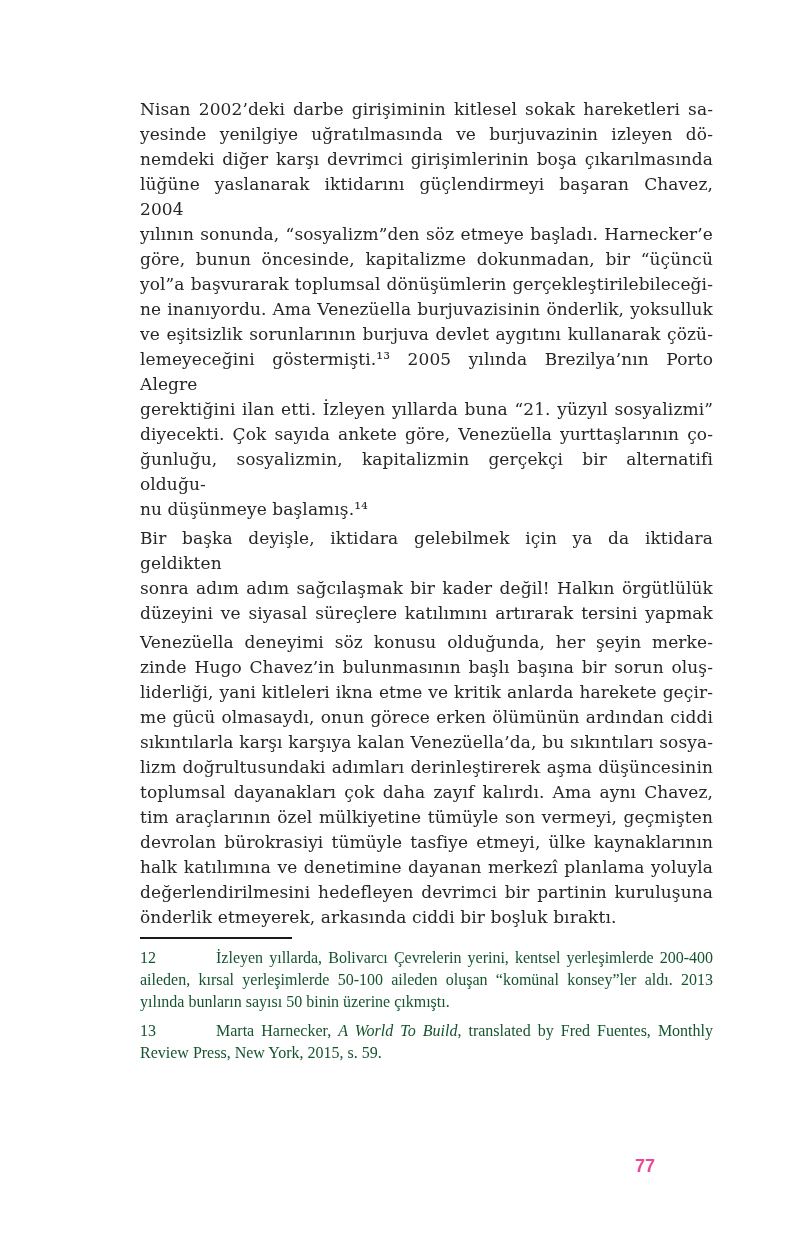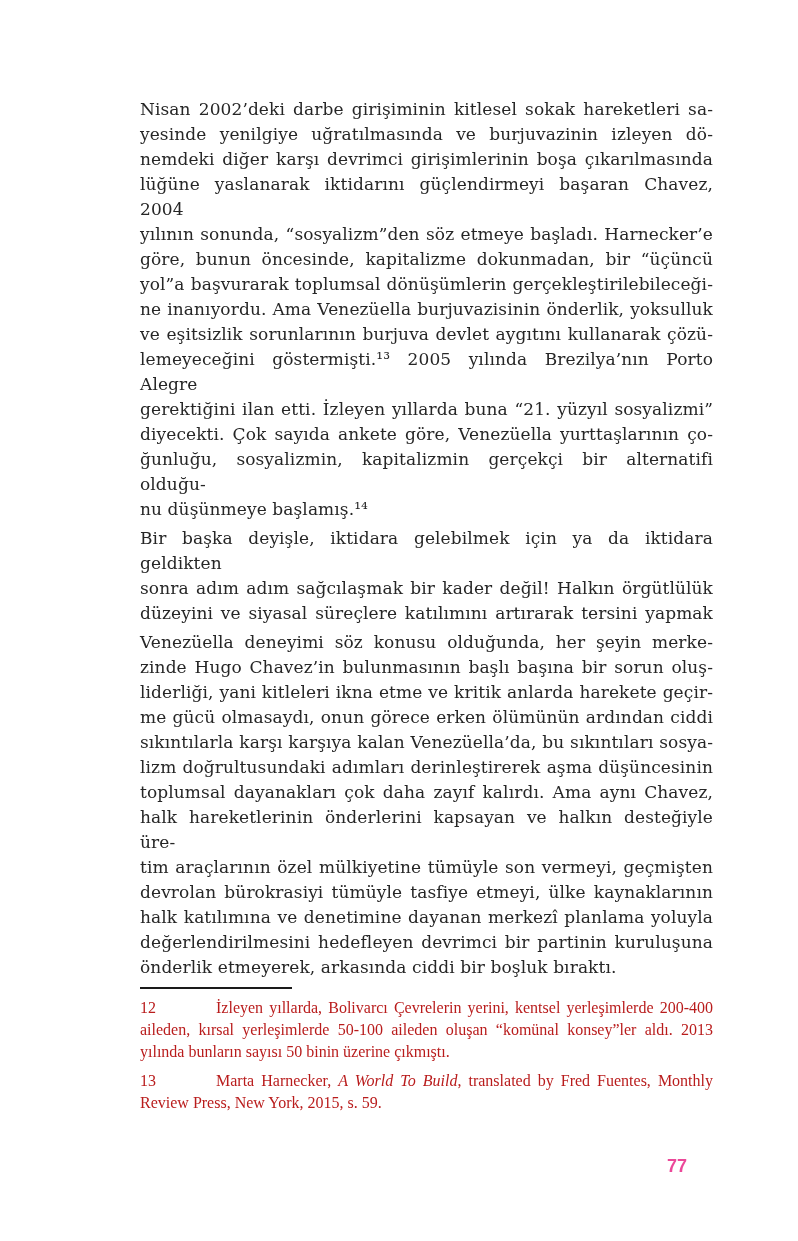--- a/index.html
+++ b/index.html
@@ -7,21 +7,20 @@
     width: 798px; height: 1241px;
     background: #ffffff;
     font-family: "DejaVu Serif", serif;
   }
   .page {
     position: relative;
     width: 740px; height: 1241px;
     background: #ffffff;
     color: #262626;
     overflow: hidden;
-    padding-left: 32px;
   }
   .text-block {
     position: absolute;
     left: 140px; top: 97px;
     width: 573px;
   }
   .para { margin: 0 0 4px 0; padding: 0; }
   .bline {
     display: block;
     font-size: 17px;
@@ -39,21 +38,21 @@
     width: 152px;
     height: 0;
     border-top: 2px solid #1a1a1a;
     margin: 7px 0 8px 0;
   }
   .footnote {
     font-family: "Liberation Serif", serif;
     font-size: 16px;
     line-height: 22px;
     text-align: justify;
-    color: #b91c1c;
+    color: #14532d;
     margin: 0 0 7px 0;
   }
   .fn-num { display: inline-block; width: 76px; }
   .it { font-style: italic; }
   .page-number {
     position: absolute;
     right: 85px; top: 1156px;
     font-family: "Liberation Sans", sans-serif;
     font-weight: bold;
     font-size: 18px;
@@ -88,21 +87,20 @@
           <span class="bline">düzeyini ve siyasal süreçlere katılımını artırarak tersini yapmak</span>
         </p>
         <p class="para">
           <span class="bline">Venezüella deneyimi söz konusu olduğunda, her şeyin merke-</span>
           <span class="bline">zinde Hugo Chavez’in bulunmasının başlı başına bir sorun oluş-</span>
           <span class="bline">liderliği, yani kitleleri ikna etme ve kritik anlarda harekete geçir-</span>
           <span class="bline">me gücü olmasaydı, onun görece erken ölümünün ardından ciddi</span>
           <span class="bline">sıkıntılarla karşı karşıya kalan Venezüella’da, bu sıkıntıları sosya-</span>
           <span class="bline">lizm doğrultusundaki adımları derinleştirerek aşma düşüncesinin</span>
           <span class="bline">toplumsal dayanakları çok daha zayıf kalırdı. Ama aynı Chavez,</span>
-          <span class="bline">halk hareketlerinin önderlerini kapsayan ve halkın desteğiyle üre-</span>
           <span class="bline">tim araçlarının özel mülkiyetine tümüyle son vermeyi, geçmişten</span>
           <span class="bline">devrolan bürokrasiyi tümüyle tasfiye etmeyi, ülke kaynaklarının</span>
           <span class="bline">halk katılımına ve denetimine dayanan merkezî planlama yoluyla</span>
           <span class="bline">değerlendirilmesini hedefleyen devrimci bir partinin kuruluşuna</span>
           <span class="bline last">önderlik etmeyerek, arkasında ciddi bir boşluk bıraktı.</span>
         </p>
       </section>
     <div class="fn-sep"></div>
     <section>
         <div class="footnote"><span class="fn-num">12</span><span>İzleyen yıllarda, Bolivarcı Çevrelerin yerini, kentsel yerleşimlerde 200-400 aileden, kırsal yerleşimlerde 50-100 aileden oluşan “komünal konsey”ler aldı. 2013 yılında bunların sayısı 50 binin üzerine çıkmıştı.</span></div>

